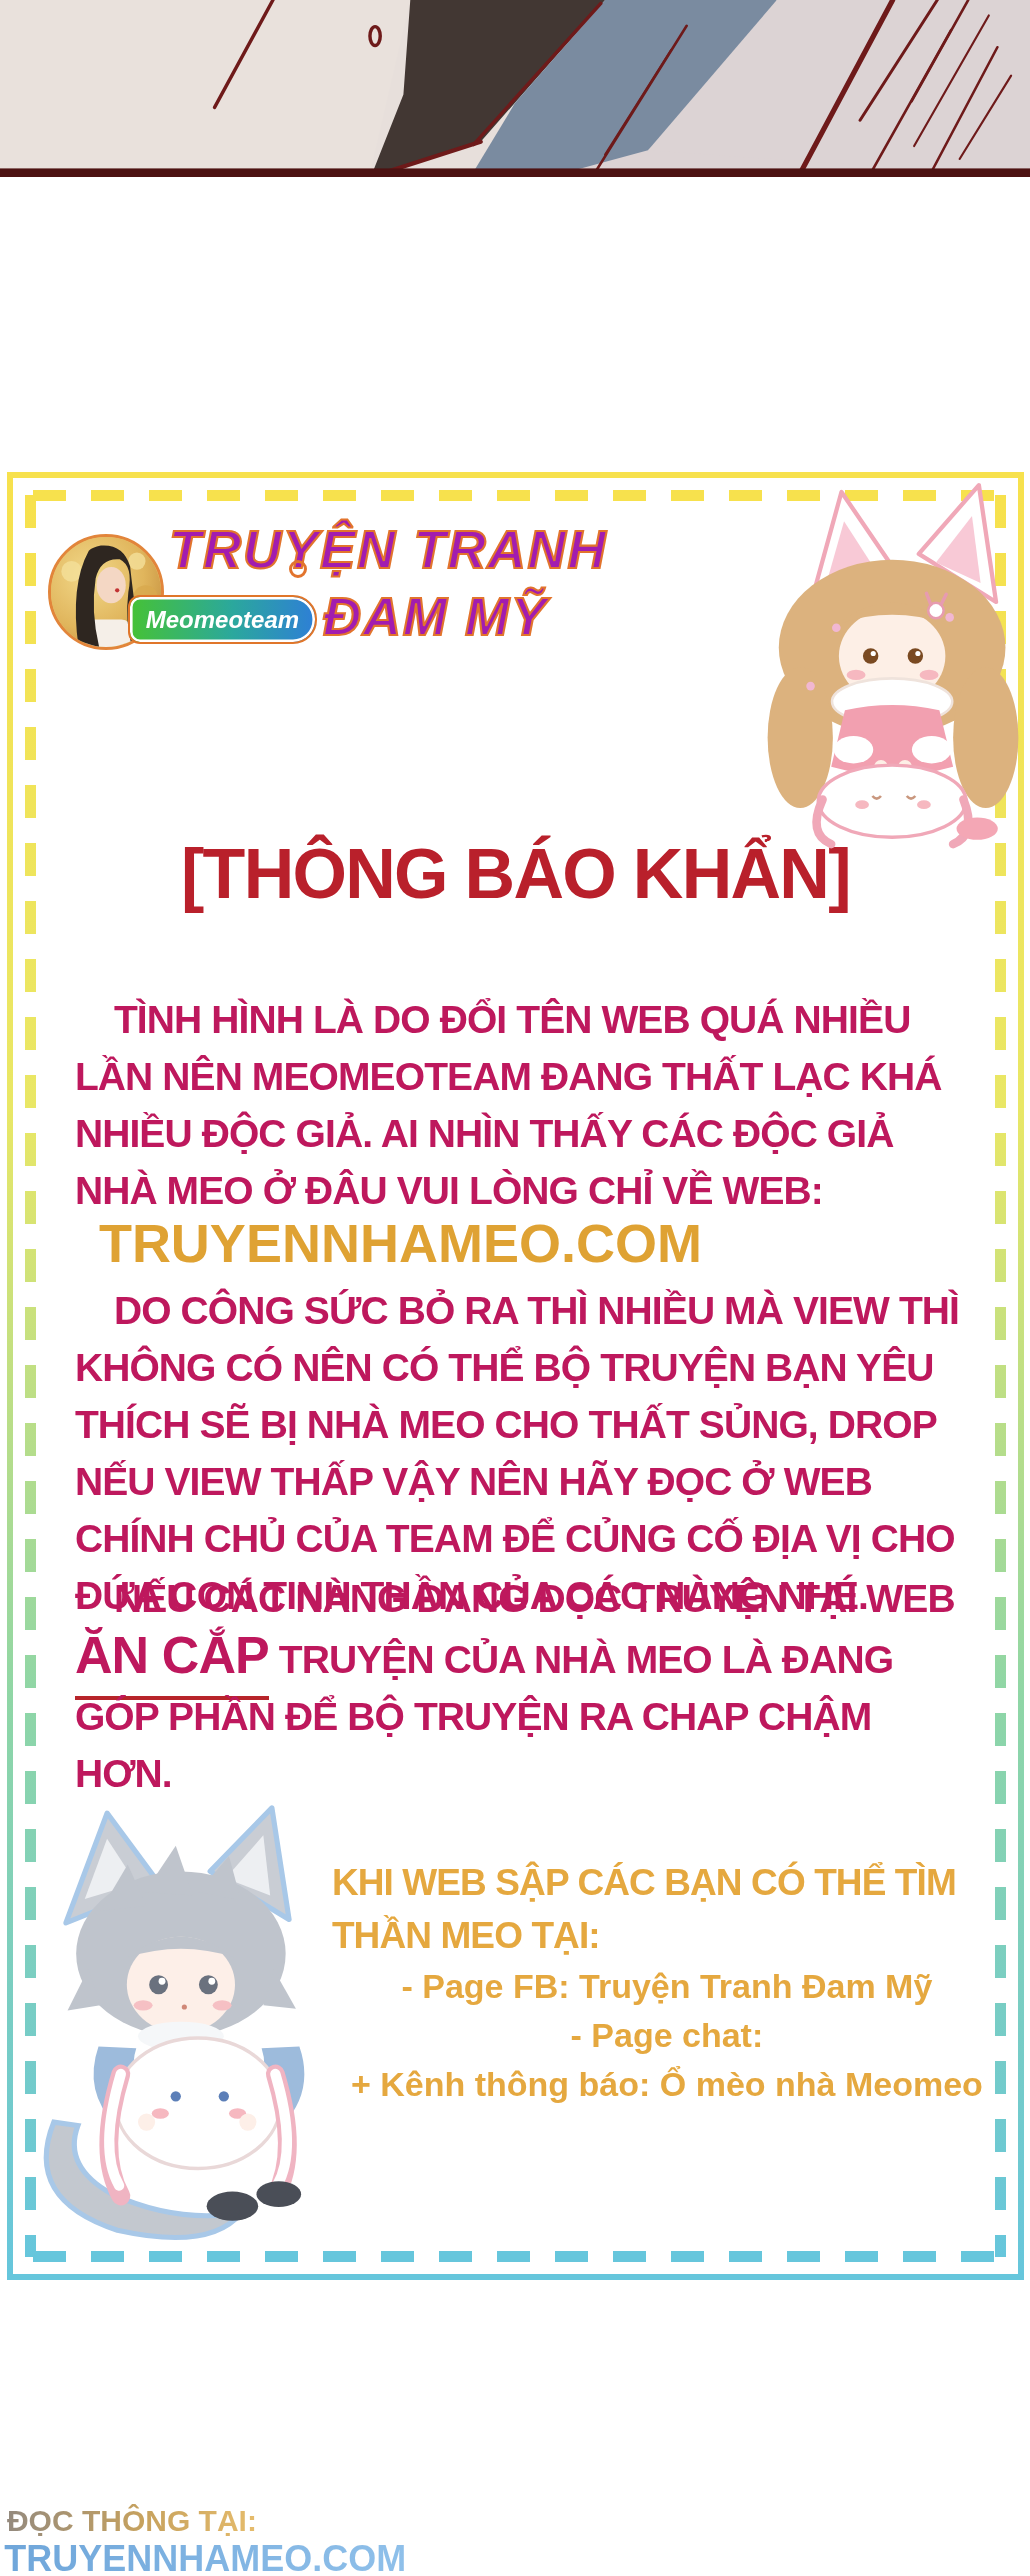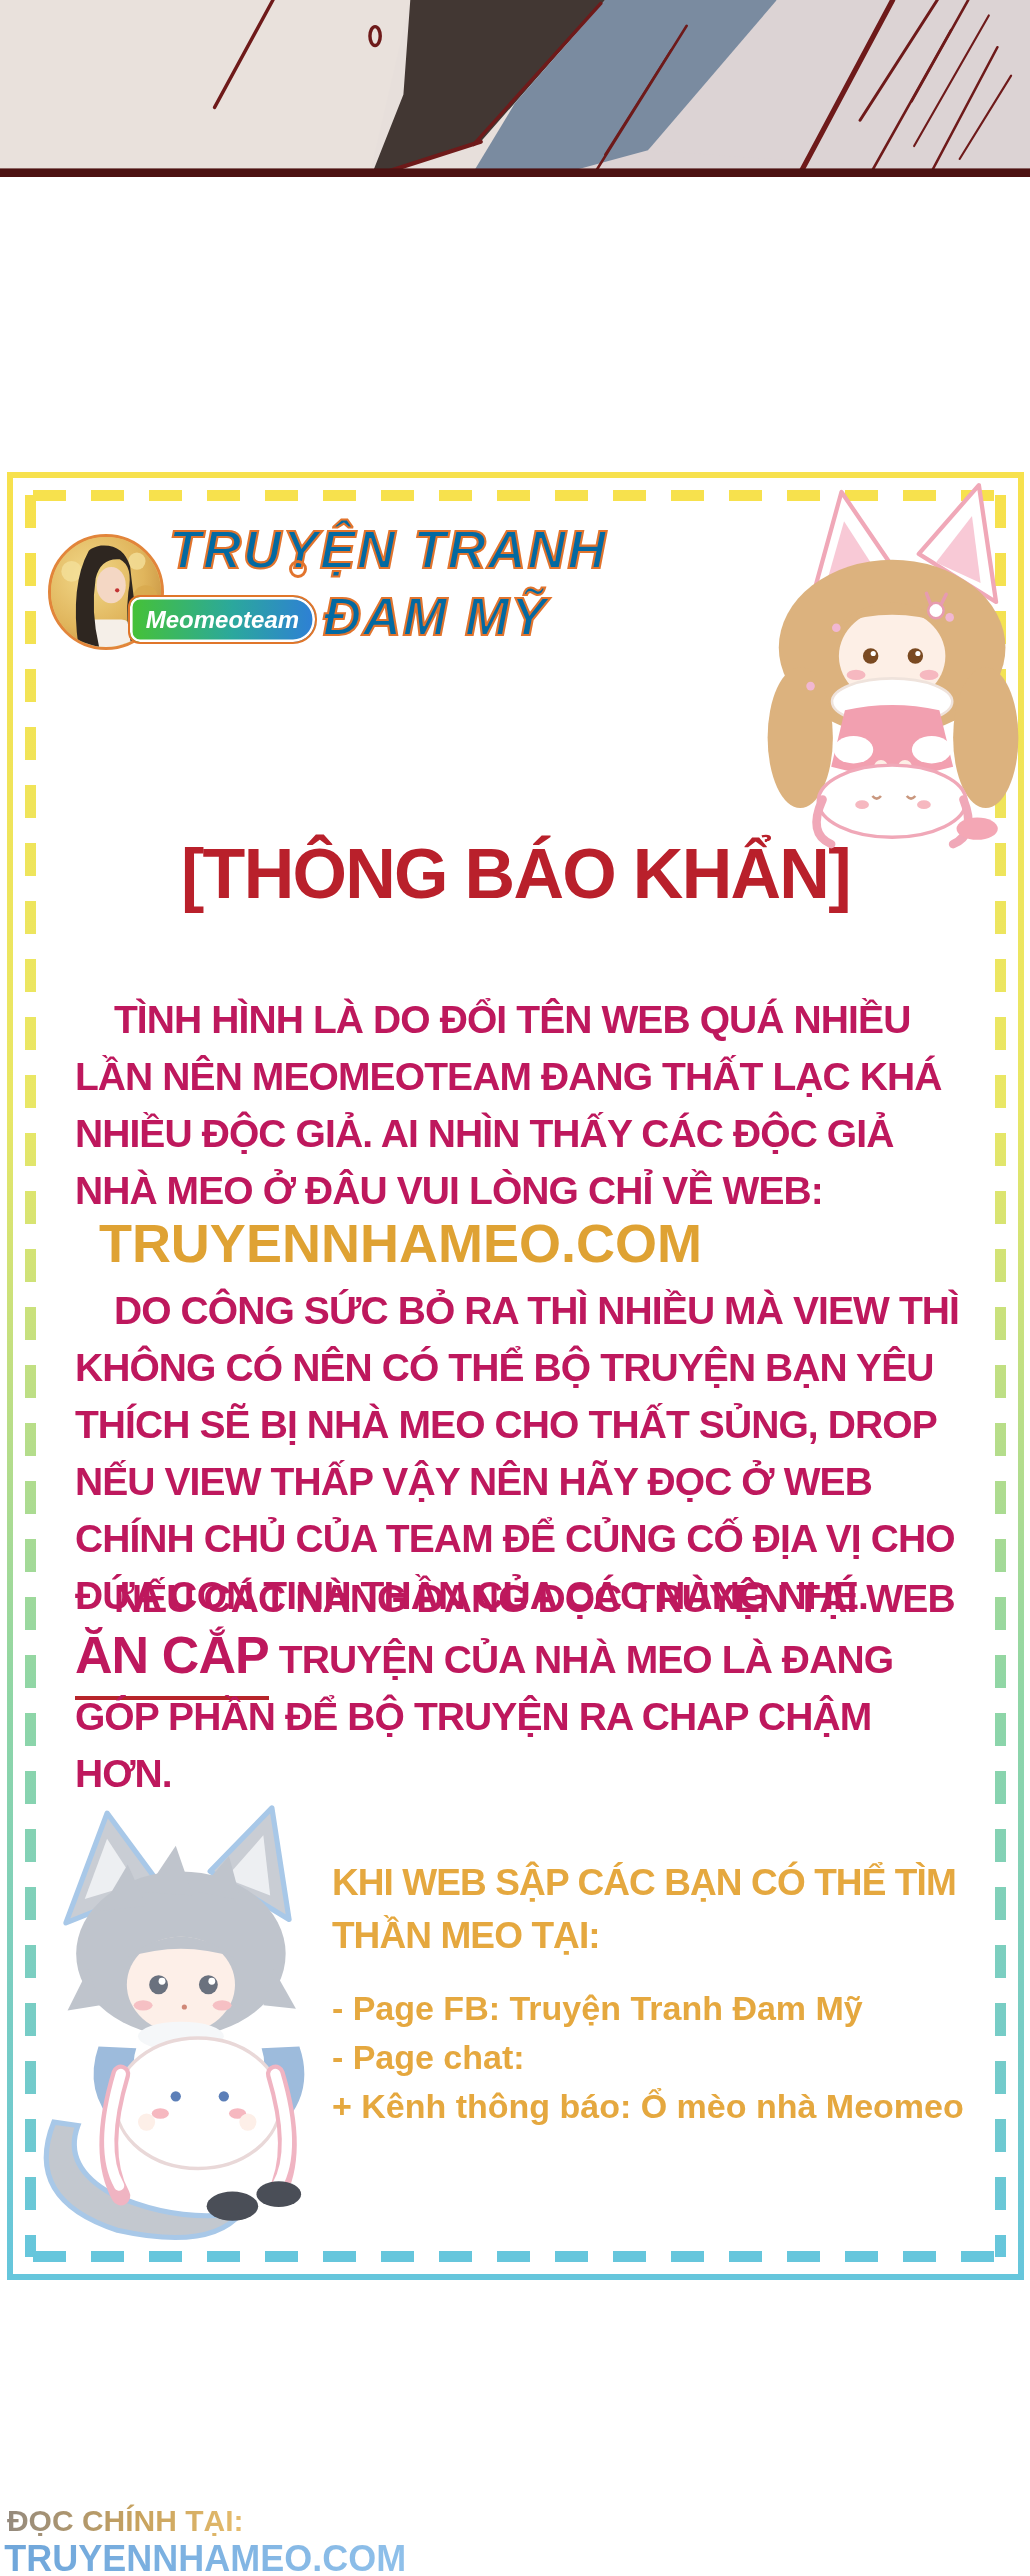--- a/index.html
+++ b/index.html
@@ -21,21 +21,21 @@
   .dash-left,.dash-right{top:17px;bottom:17px;width:11px;
       background:linear-gradient(180deg,#F7E14D 0%,#E9E766 35%,#8FD6A6 68%,#66C6DC 100%);
       -webkit-mask:repeating-linear-gradient(180deg,#000 0 33px,transparent 33px 58px);
       mask:repeating-linear-gradient(180deg,#000 0 33px,transparent 33px 58px);}
   .dash-left{left:12px;}
   .dash-right{right:12px;}
 
   
   .avatar{position:absolute;left:35px;top:56px;width:110px;height:110px;border-radius:50%;
       border:3.4px solid #E2853B;overflow:hidden;z-index:2;background:#E8C46A;}
-  .logo-title{position:absolute;font-style:italic;font-weight:800;color:#0369a1;
+  .logo-title{position:absolute;font-style:italic;font-weight:800;color:#a21caf;
       -webkit-text-stroke:2.1px #E2742D;letter-spacing:1.7px;z-index:1;white-space:nowrap;}
   .logo-title-1{left:156px;top:41px;font-size:53px;}
   .logo-title-2{left:310px;top:108px;font-size:53px;}
   .badge{position:absolute;left:115px;top:117px;width:185px;height:45px;z-index:3;
       background:linear-gradient(90deg,#46C235 0%,#2BA89C 55%,#2E7FD6 100%);
       border:2.6px solid #E0762A;border-radius:12px 24px 24px 12px;
       display:flex;align-items:center;justify-content:center;
       box-shadow:0 0 0 2.6px #ffffff inset;}
   .badge span{color:#ffffff;font-weight:800;font-style:italic;font-size:24px;letter-spacing:0;}
   .ring-dec{position:absolute;left:276px;top:82px;width:12px;height:12px;border:3.4px solid #E2742D;
@@ -51,21 +51,21 @@
   .website-link{position:absolute;left:86px;top:734px;color:#DFA233;font-weight:800;
       font-size:54px;letter-spacing:0;white-space:nowrap;}
   .para-2{top:804px;}
   .para-3{top:1092px;}
   .steal-em{font-size:52px;border-bottom:4.3px solid #B7242A;padding-bottom:12px;}
 
   
   .chibi-boy{position:absolute;left:3.4px;top:1311px;width:347px;height:467px;z-index:2;}
   .find-us{position:absolute;left:319px;top:1378px;width:670px;color:#E5A83F;}
   .find-us-heading{font-weight:800;font-size:37px;line-height:53px;letter-spacing:-0.9px;}
-  .find-us-list{margin-top:22px;font-weight:700;font-size:34px;line-height:49px;letter-spacing:0;}
+  .find-us-list{font-weight:700;font-size:34px;line-height:49px;letter-spacing:0;text-align:center;}
 
   
   .footer-label{position:absolute;left:6.9px;top:2504px;font-weight:800;font-size:30px;
       letter-spacing:0;white-space:nowrap;
       background:linear-gradient(90deg,#948A7E 0%,#C7A25E 55%,#E6BC6C 100%);
       -webkit-background-clip:text;background-clip:text;color:transparent;
       -webkit-text-fill-color:transparent;}
   .footer-url{position:absolute;left:4.3px;top:2538px;font-weight:800;font-size:36px;
       letter-spacing:0;white-space:nowrap;
       background:linear-gradient(90deg,#6FA6DA 0%,#8FC0EA 100%);
@@ -246,17 +246,17 @@
     <div class="find-us">
       <div class="find-us-heading">KHI WEB SẬP CÁC BẠN CÓ THỂ TÌM THẦN MEO TẠI:</div>
       <div class="find-us-list">
         <div>- Page FB: Truyện Tranh Đam Mỹ</div>
         <div>- Page chat:</div>
         <div>+ Kênh thông báo: Ổ mèo nhà Meomeo</div>
       </div>
     </div>
   </div>
 
-  <div class="footer-label">ĐỌC CHÍNH TẠI:</div>
+  <div class="footer-label">ĐỌC THÔNG TẠI:</div>
   <div class="footer-url">TRUYENNHAMEO.COM</div>
 
 </div>
 
 
 </body></html>

